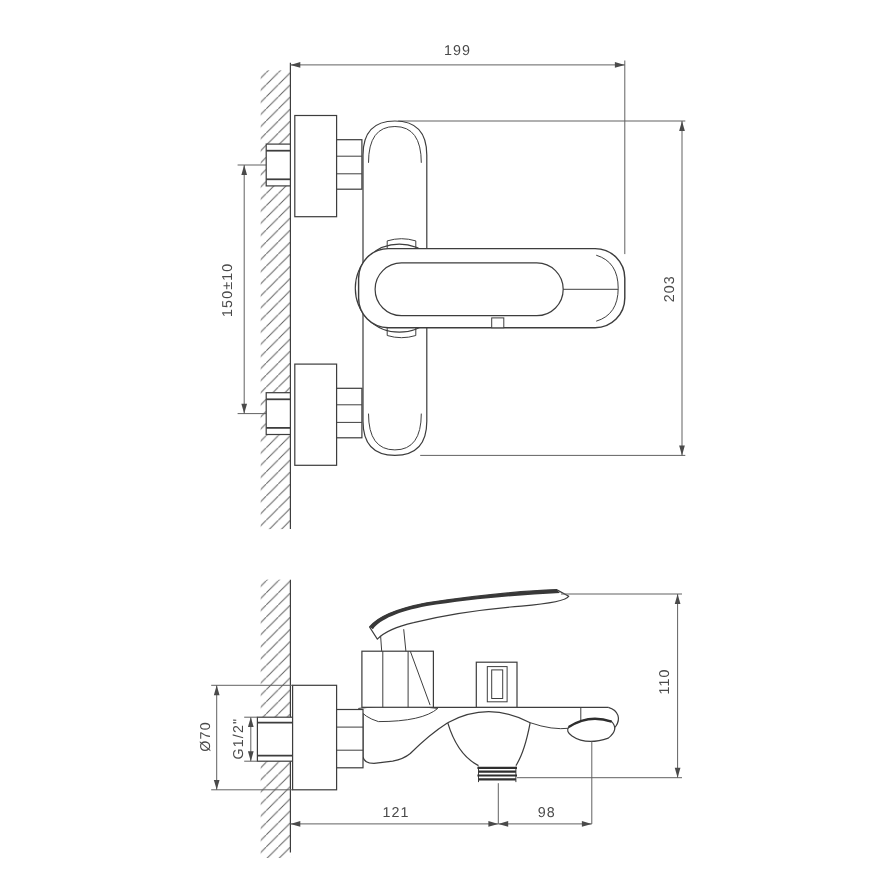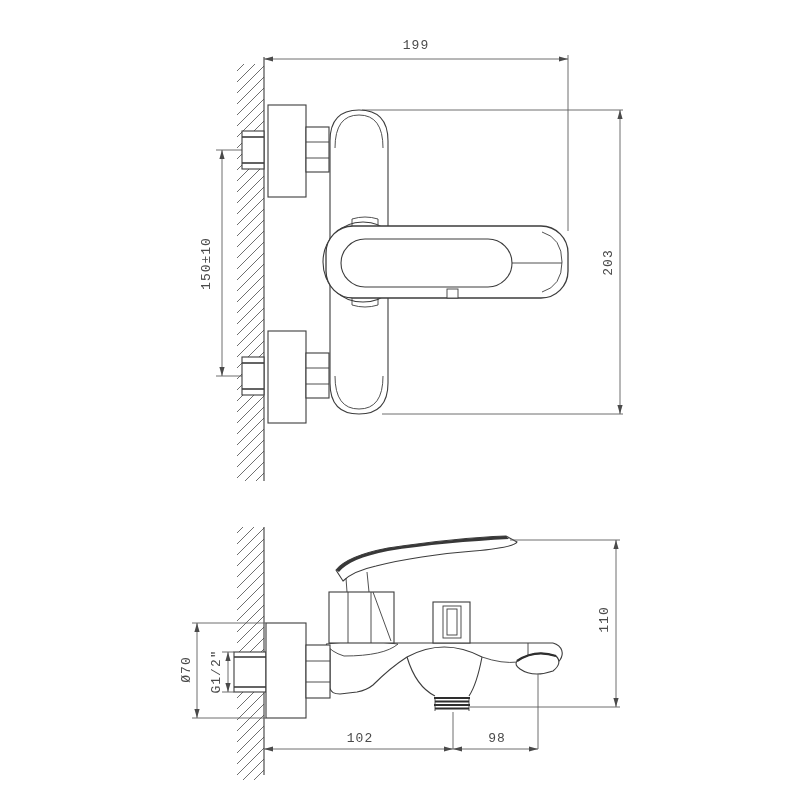--- a/index.html
+++ b/index.html
@@ -2,21 +2,21 @@
 <html><head>
 <meta charset="utf-8">
 <style>
   html, body { margin: 0; padding: 0; background: #ffffff; }
   .canvas {
     position: relative;
     width: 800px;
     height: 800px;
     background: #ffffff;
     overflow: hidden;
-    font-family: Liberation Mono, monospace;
+    font-family: Liberation Sans, sans-serif;
   }
   .canvas svg { position: absolute; left: 0; top: 0; }
   .dim-label {
     position: absolute;
     font-size: 13px;
     letter-spacing: 1px;
     color: #4a4a4a;
     text-align: center;
     white-space: nowrap;
     line-height: 15px;
@@ -212,17 +212,17 @@
   <div class="dim-label rot" style="left:585px; top:255px; width:46px;">203</div>
 
   <div class="dim-label rot" style="left:174px; top:256px; width:64px;">150±10</div>
 
   <div class="dim-label rot" style="left:166px; top:662px; width:40px;">Ø70</div>
 
   <div class="dim-label rot" style="left:192px; top:664px; width:48px;">G1/2"</div>
 
   <div class="dim-label rot" style="left:584px; top:612px; width:40px;">110</div>
 
-  <div class="dim-label" style="left:340px; top:731px; width:40px;">102</div>
+  <div class="dim-label" style="left:340px; top:731px; width:40px;">121</div>
 
   <div class="dim-label" style="left:477px; top:731px; width:40px;">98</div>
 
 </div>
 
 </body></html>

